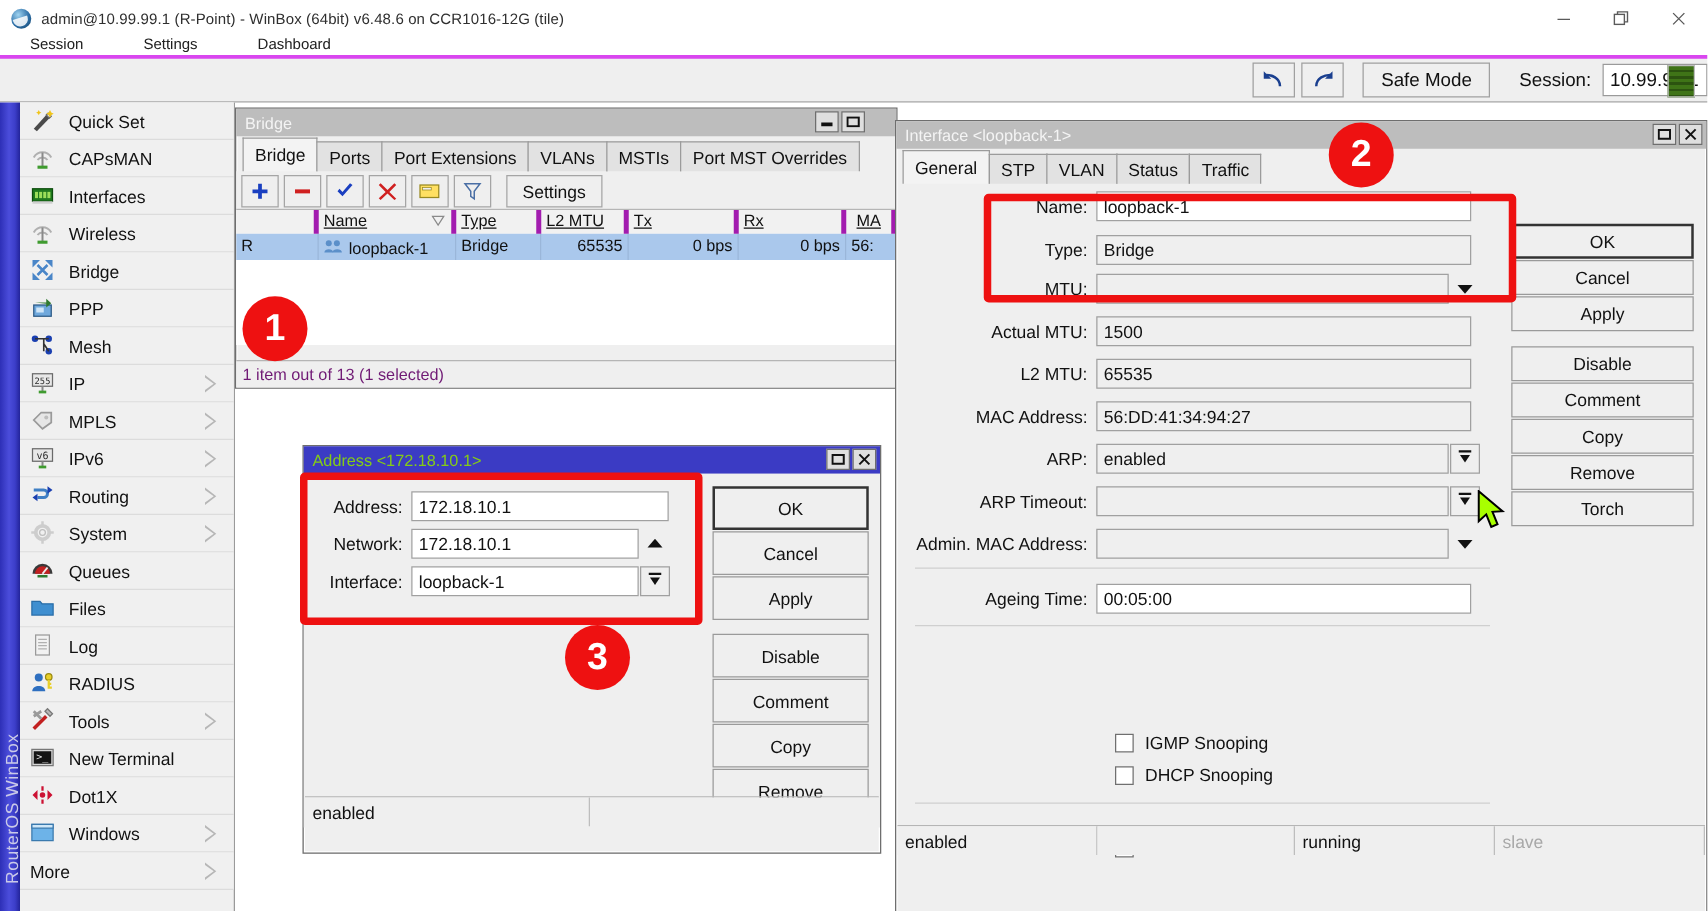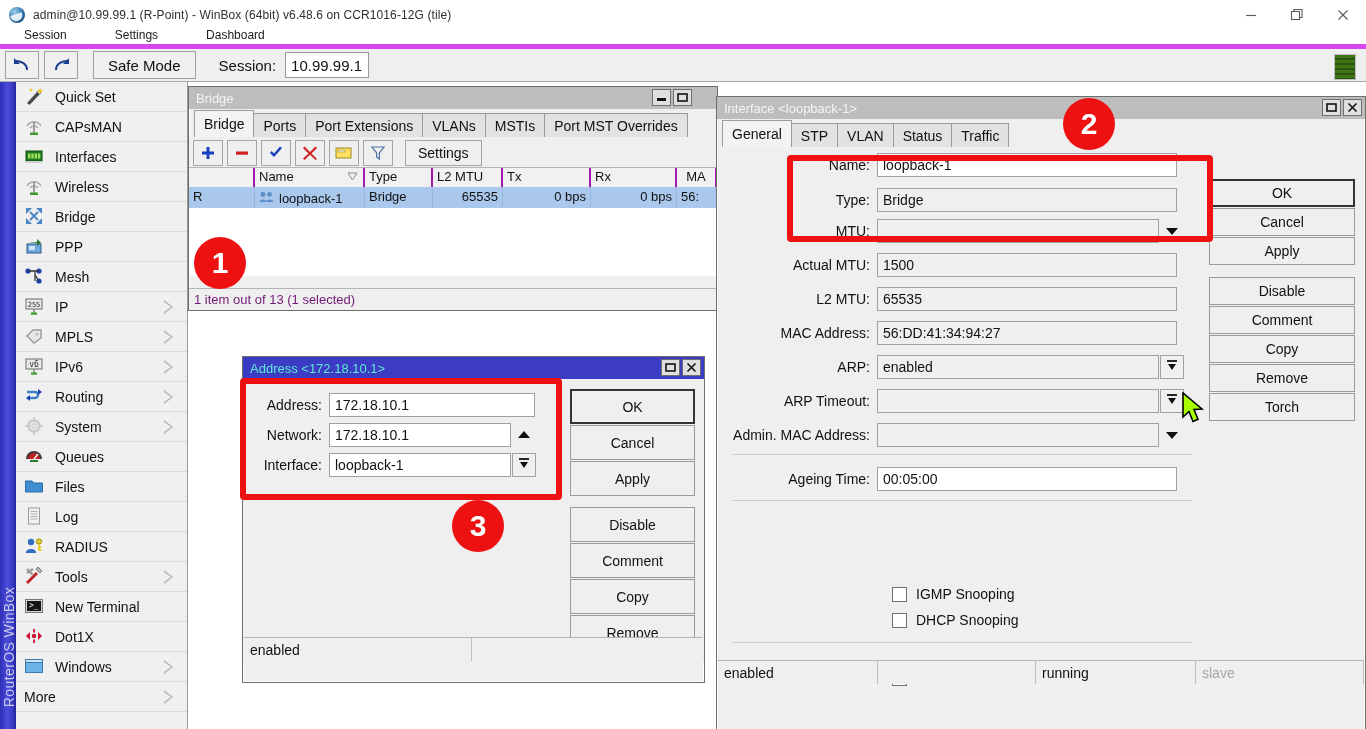--- a/index.html
+++ b/index.html
@@ -38,22 +38,22 @@
   
   .menubar{
     position:absolute; left:0; top:26px; width:1366px; height:18px;
     display:flex; align-items:center; background:#ffffff; font-size:12px; color:#202020;
   }
   .menubar .mi{ padding:0 24px; white-space:nowrap; }
 
   
   .toolbar{
     position:absolute; left:0; top:44px; width:1366px; height:38px;
-    background:#efefef; border-top:5px solid #d946ef; border-bottom:1px solid #a9a9a9;
-    display:flex; align-items:center; padding-left:5px; gap:5px;
+    background:#efefef; border-top:3px solid #d946ef; border-bottom:1px solid #a9a9a9;
+    display:flex; align-items:center; padding-left:5px; gap:5px;justify-content:flex-end;
   }
   .tb-btn{
     width:34px;height:28px; background:#efefef; border:1px solid #a0a0a0;
     display:flex;align-items:center;justify-content:center; color:#1a3f8f;
   }
   .tb-safemode{
     height:28px; padding:0 14px; background:#efefef; border:1px solid #a0a0a0;
     display:flex;align-items:center;justify-content:center;
     font-size:15px; color:#111; margin-left:10px;
   }
@@ -109,21 +109,21 @@
   
   .wb{
     position:absolute; background:#efefef; border:1px solid #6e6e6e;
     box-shadow:0 0 0 1px #ffffff inset;
   }
   .wb-tb{
     height:22px; display:flex; align-items:center; padding-left:7px;
     font-size:13px; color:#ffffff; position:relative;
   }
   .wb-tb.inactive{ background:#bdbdbd; color:#f4f4f4; }
-  .wb-tb.active{ background:#3b3bc4; color:#5eead4; }
+  .wb-tb.active{ background:#3b3bc4; color:#84cc16; }
   .wb-tb .wb-title{ white-space:nowrap; }
   .wb-btns{ position:absolute; right:3px; top:2px; display:flex; gap:2px; }
   .wb-b{
     width:19px;height:17px; background:#dfdfdf; border:1px solid #6e6e6e;
     display:flex; align-items:center; justify-content:center;
   }
   .wb-b svg{ display:block; }
 
   
   .tabs{ display:flex; align-items:flex-end; height:28px; padding-left:5px; gap:0; }
@@ -144,22 +144,23 @@
     width:30px;height:26px;background:#efefef;border:1px solid #a5a5a5;
     display:flex;align-items:center;justify-content:center;
   }
   .bg-settings{
     height:26px;padding:0 12px;background:#efefef;border:1px solid #a5a5a5;
     display:flex;align-items:center;font-size:14px;color:#111;margin-left:8px;
   }
   .grid{ background:#ffffff; border-top:1px solid #b5b5b5; }
   .grid-head{ display:flex; height:19px; background:#f1f1f1; font-size:13px;color:#111; }
   .grid-head div{
-    border-right:2px solid #a21caf; padding:1px 4px 0 4px; overflow:hidden; white-space:nowrap;
+    border-right:4px solid #a21caf; padding:1px 4px 0 4px; overflow:hidden; white-space:nowrap;
     position:relative;
+    text-decoration:underline;
   }
   .grid-row{ display:flex; height:21px; background:#aac8ec; font-size:13px;color:#111; }
   .grid-row div{
     border-right:1px solid #9ab6d9; padding:2px 4px 0 4px; overflow:hidden; white-space:nowrap;
   }
   .ta-r{ text-align:right; }
   .grid-body{ height:68px; background:#ffffff; }
   .statusline{
     position:absolute; left:0; bottom:0; width:100%; height:22px;
     border-top:1px solid #b5b5b5; background:#efefef;

